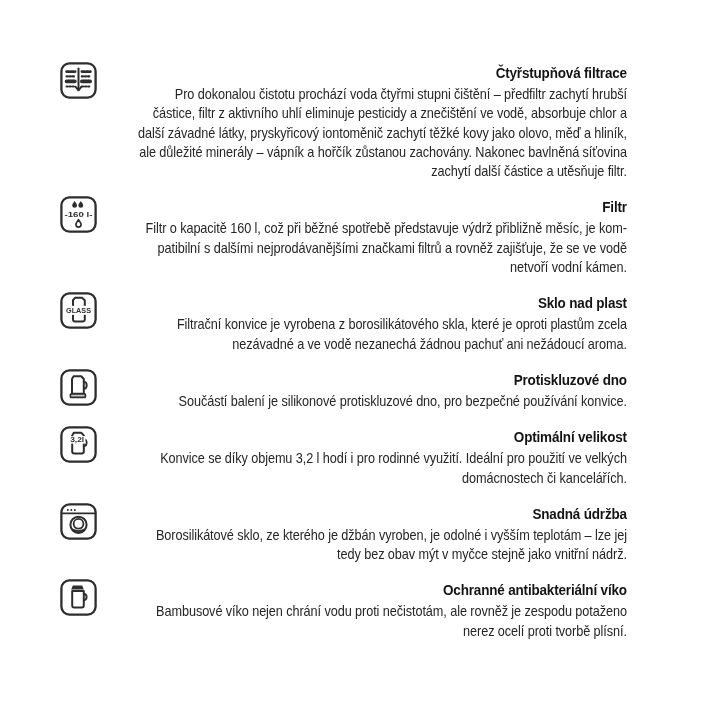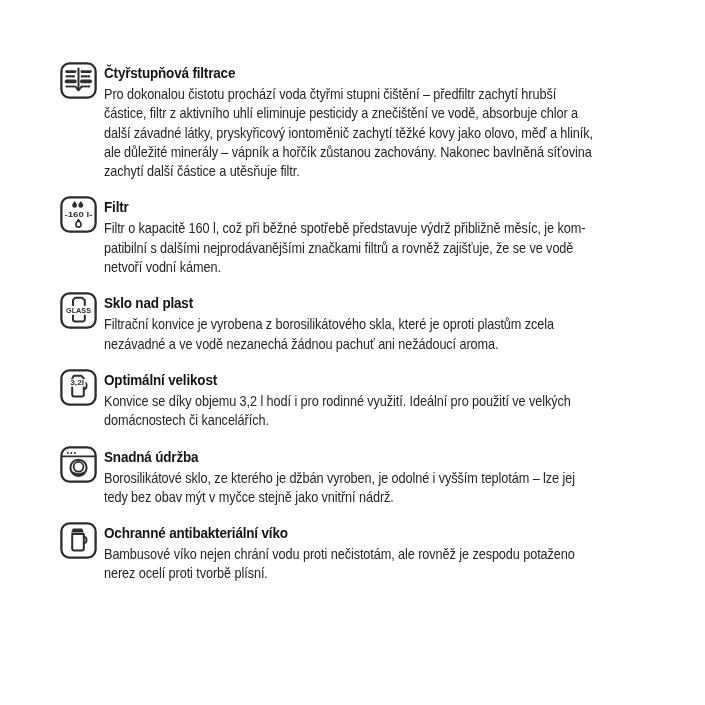--- a/index.html
+++ b/index.html
@@ -2,21 +2,21 @@
 <html><head>
 <meta charset="utf-8">
 <style>
   html,body{margin:0;padding:0;}
   body{
     width:705px;height:705px;background:#ffffff;overflow:hidden;
     font-family:"Liberation Sans","DejaVu Sans",sans-serif;
     color:#232323;
   }
   .page{padding:62px 0 0 60px;}
-  .section{display:flex;align-items:flex-start;gap:7px;margin-bottom:15px;}
+  .section{display:flex;align-items:flex-start;gap:7px;margin-bottom:15px;text-align:right;}
   .icon-box{width:37px;height:37px;flex:0 0 37px;}
   .icon-box svg{display:block;width:37px;height:37px;}
   .section-text{
     width:640px;
     transform:scaleX(0.87);
     transform-origin:0 0;
     padding-top:1px;
   }
   .section-title{
     font-size:15.5px;font-weight:bold;line-height:19px;
@@ -90,20 +90,34 @@
         <text class="icon-label" x="18.5" y="21.0" font-size="7.6" text-anchor="middle" textLength="25" lengthAdjust="spacingAndGlyphs">GLASS</text>
       </svg>
     </div>
     <div class="section-text">
       <h3 class="section-title">Sklo nad plast</h3>
       <p class="section-body">Filtrační konvice je vyrobena z borosilikátového skla, které je oproti plastům zcela
 nezávadné a ve vodě nezanechá žádnou pachuť ani nežádoucí aroma.</p>
     </div>
   </div>
 
+  <div class="section">
+    <div class="icon-box">
+      <svg viewBox="0 0 37 37">
+        <rect class="st" x="1.4" y="1.4" width="34.2" height="34.2" rx="8" stroke-width="2.3"></rect>
+        <path class="st" d="M12 10 L13.6 7.2 h7.6 l2.6 2.8 v14.8 h-11.8 z" stroke-width="2"></path>
+        <path class="st" d="M23.8 12.6 c3.9 .4 3.9 6.9 0 7.3" stroke-width="1.9"></path>
+        <rect x="10.4" y="24.8" width="15" height="3.6" rx="1" fill="#c6c6c6" stroke="#2d2d2d" stroke-width="1.7"></rect>
+      </svg>
+    </div>
+    <div class="section-text">
+      <h3 class="section-title">Protiskluzové dno</h3>
+      <p class="section-body">Součástí balení je silikonové protiskluzové dno, pro bezpečné používání konvice.</p>
+    </div>
+  </div>
 
   <div class="section">
     <div class="icon-box">
       <svg viewBox="0 0 37 37">
         <rect class="st" x="1.4" y="1.4" width="34.2" height="34.2" rx="8" stroke-width="2.3"></rect>
         <path class="st" d="M12.2 9.4 L13.8 6.8 h7.4 l2.6 2.6 v16.2 a2 2 0 0 1 -2 2 h-7.6 a2 2 0 0 1 -2 -2 z" stroke-width="2"></path>
         <path class="st" d="M23.8 13.2 c3.7 .4 3.7 6.6 0 7" stroke-width="1.9"></path>
         <rect x="9" y="10.2" width="16.5" height="7.4" fill="#ffffff"></rect>
         <text class="icon-label" x="17.2" y="16.3" font-size="7.2" text-anchor="middle" textLength="14" lengthAdjust="spacingAndGlyphs">3,2l</text>
       </svg>

